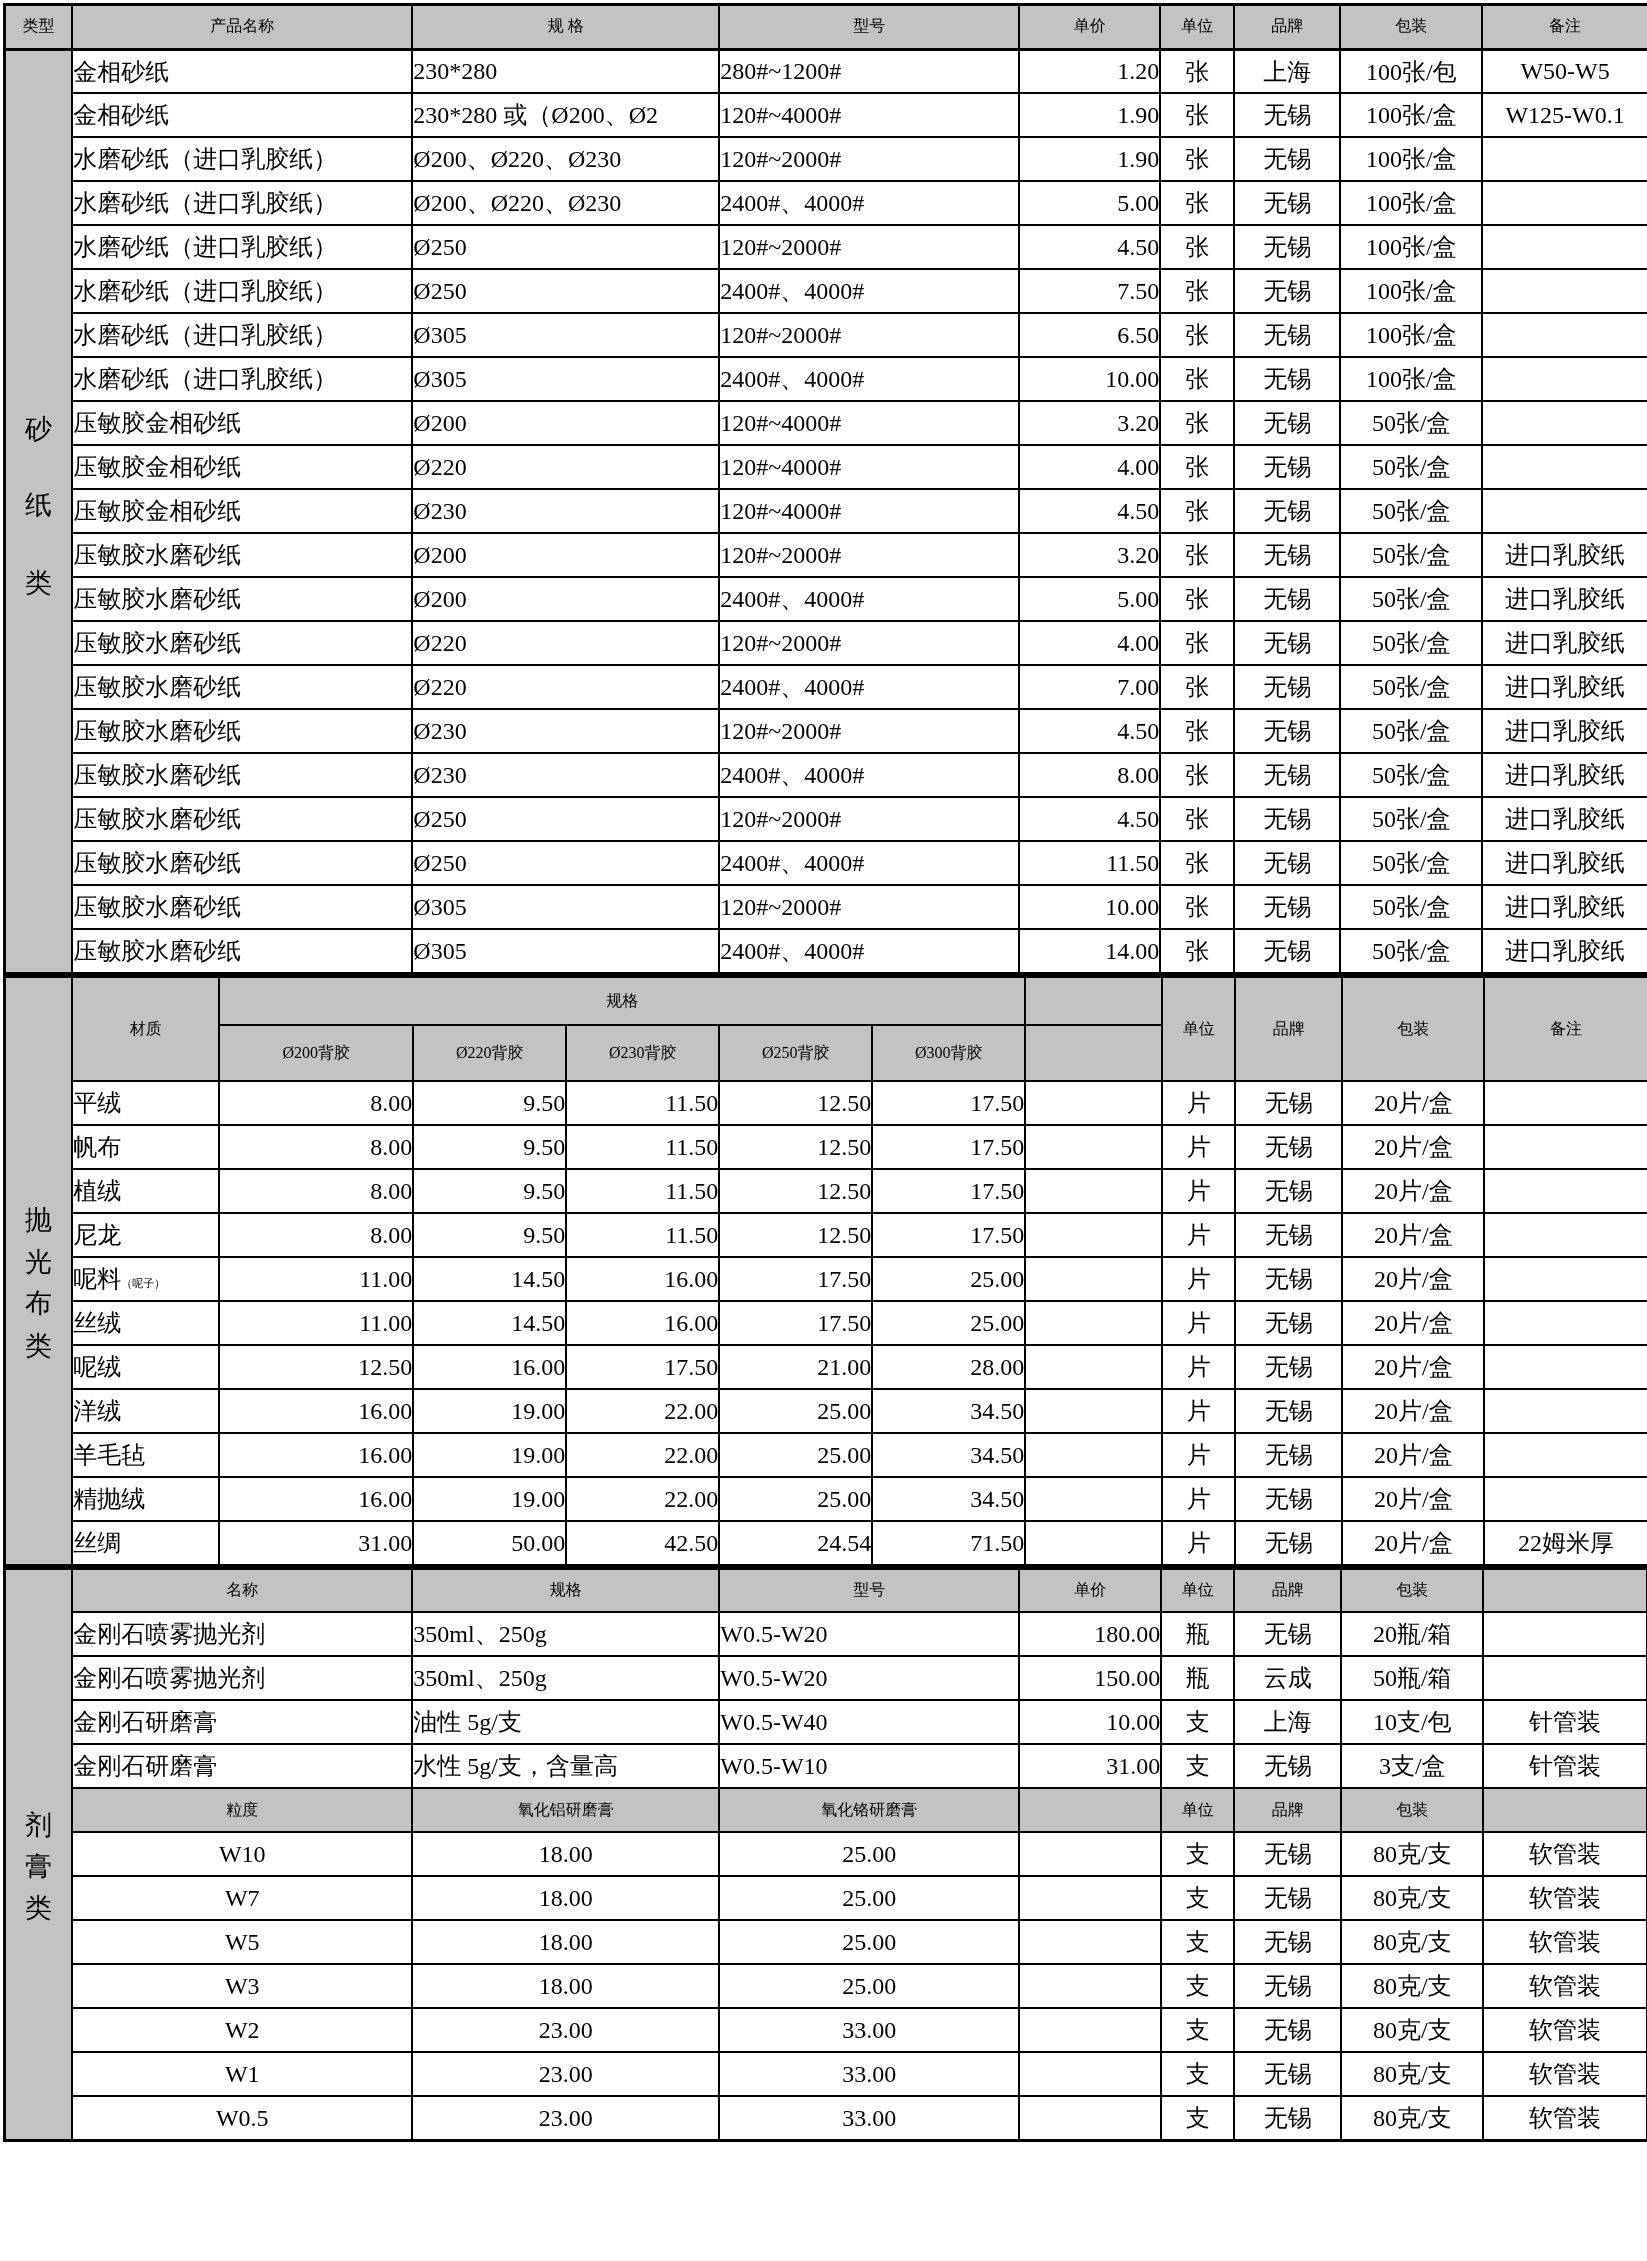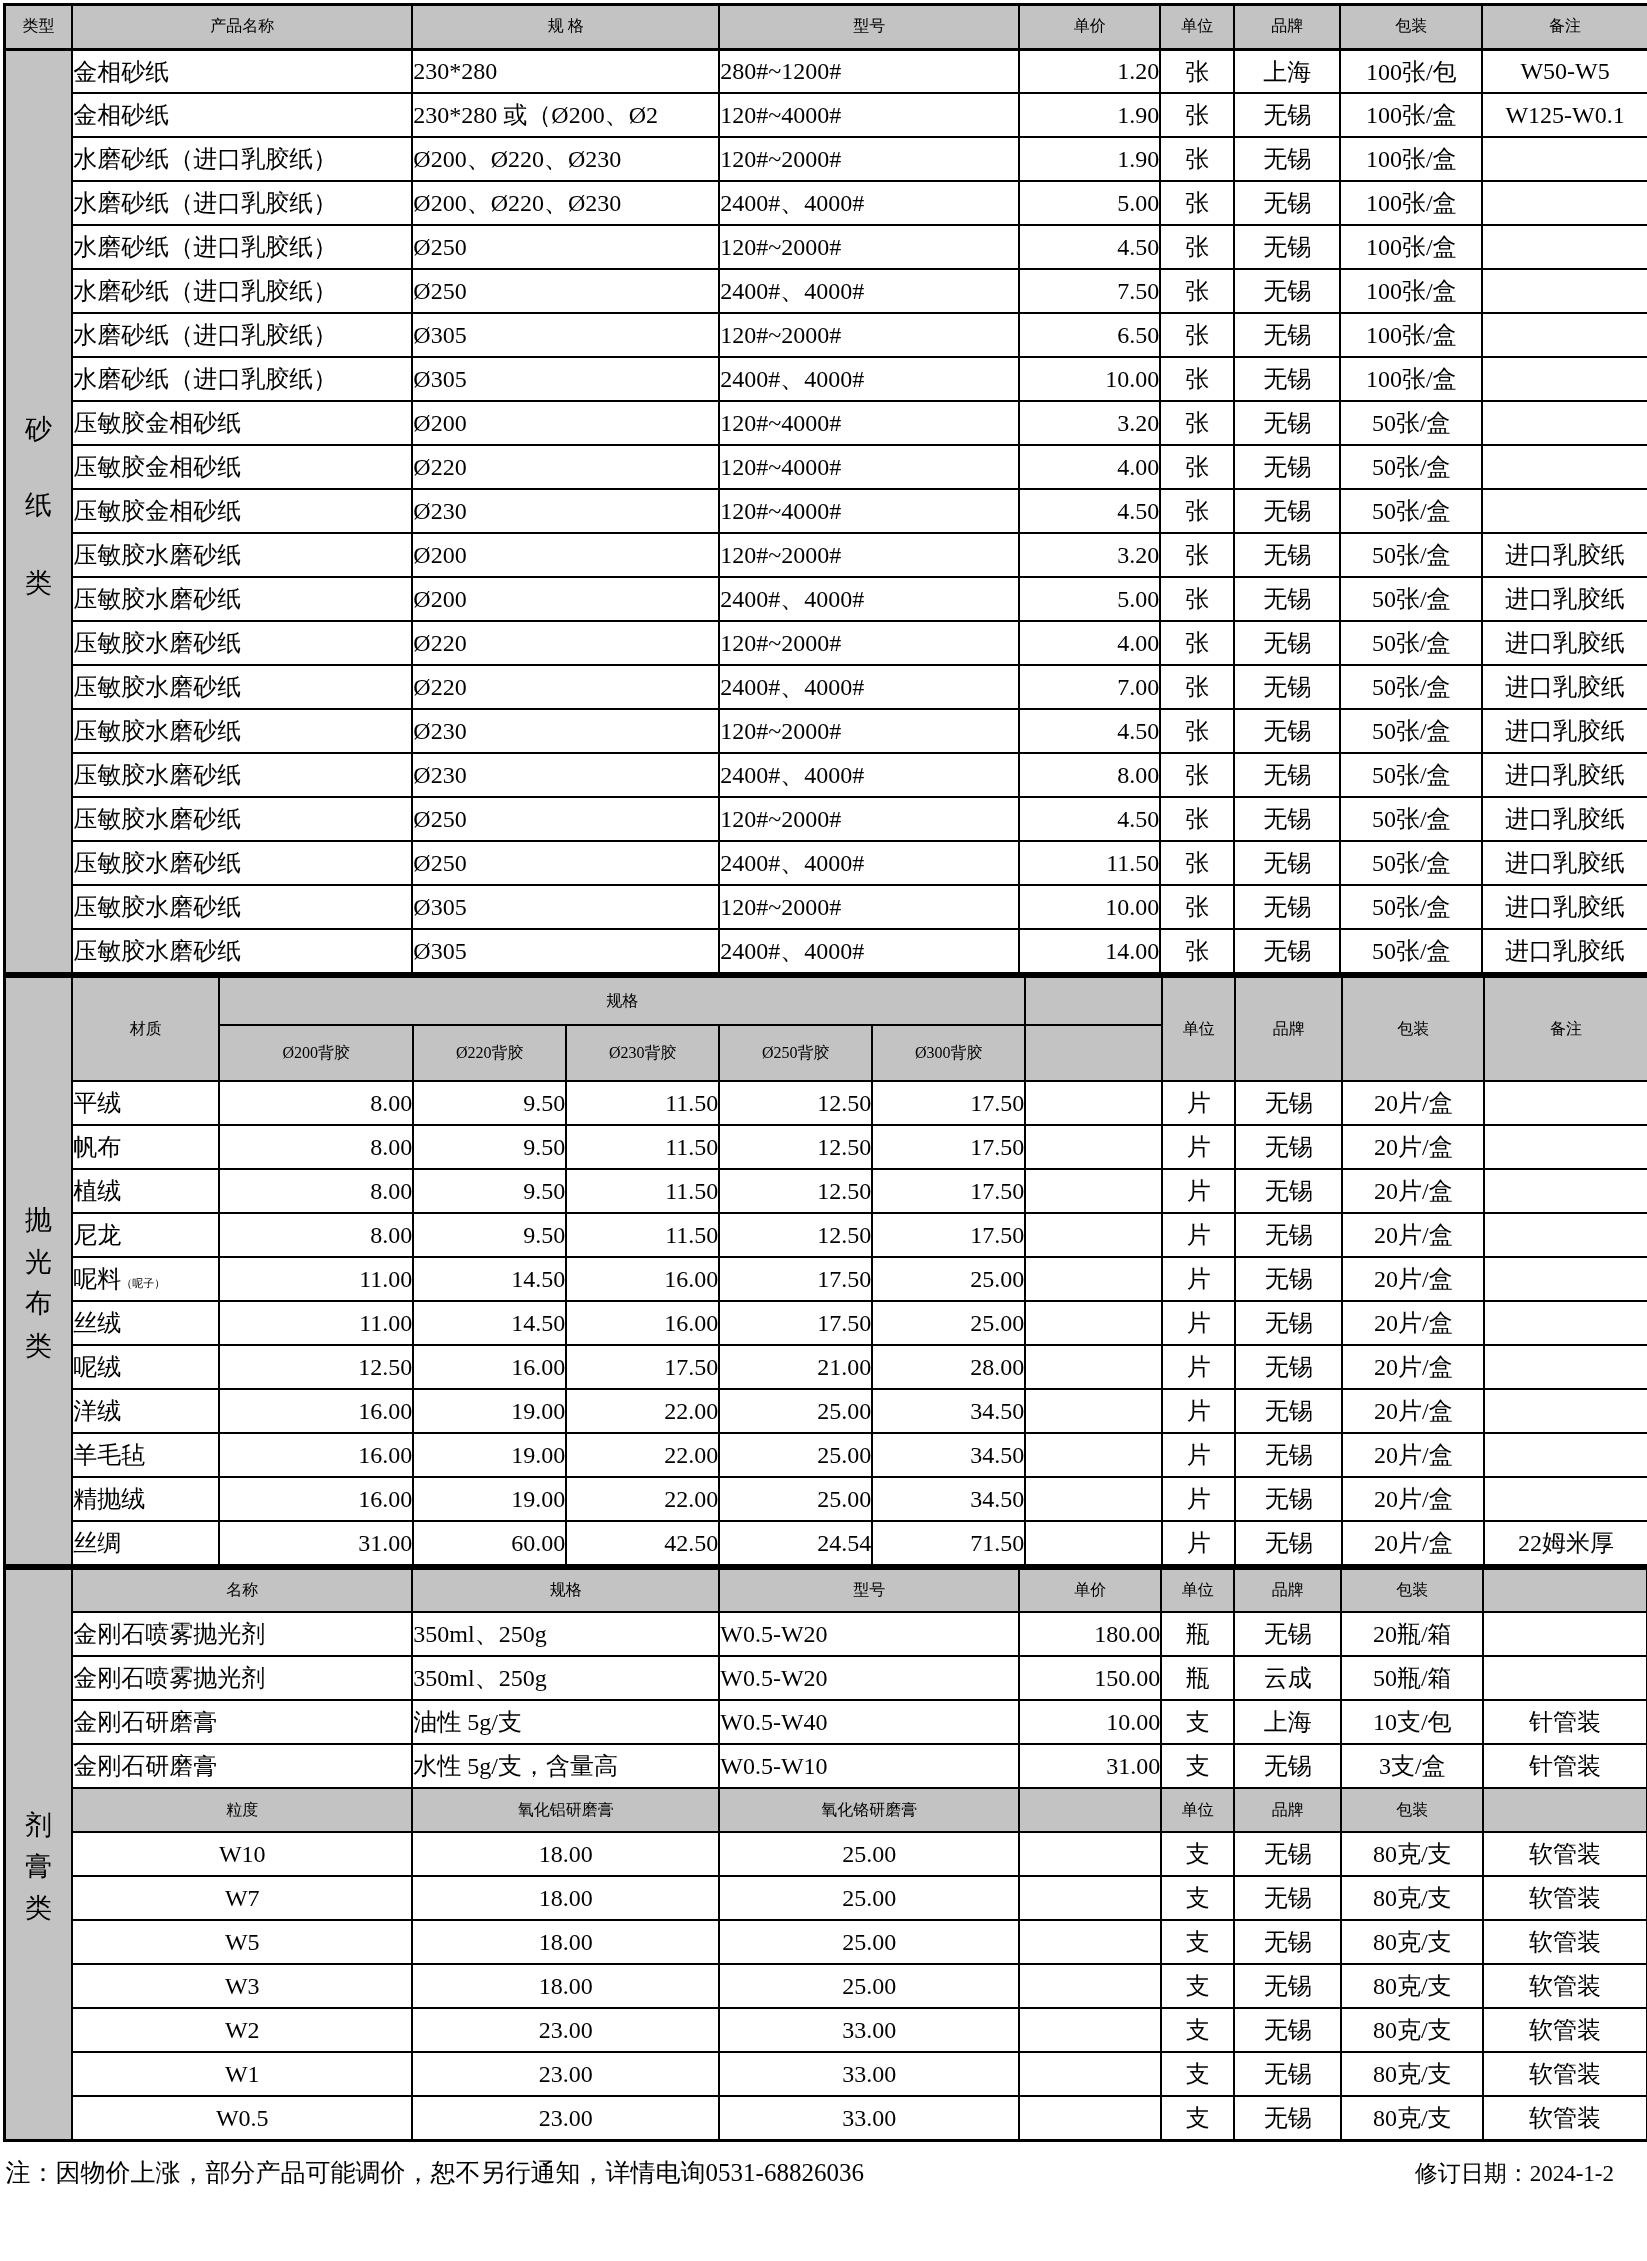--- a/index.html
+++ b/index.html
@@ -473,21 +473,21 @@
           <td class="ar2">34.50</td>
           <td></td>
           <td class="ac">片</td>
           <td class="ac">无锡</td>
           <td class="ac">20片/盒</td>
           <td class="al rem"></td>
         </tr>
         <tr>
           <td class="al">丝绸</td>
           <td class="ar2">31.00</td>
-          <td class="ar2">60.00</td>
+          <td class="ar2">50.00</td>
           <td class="ar2">42.50</td>
           <td class="ar2">24.54</td>
           <td class="ar2">71.50</td>
           <td></td>
           <td class="ac">片</td>
           <td class="ac">无锡</td>
           <td class="ac">20片/盒</td>
           <td class="al rem">22姆米厚</td>
         </tr>
       </tbody>
@@ -633,19 +633,15 @@
           <td class="ac">33.00</td>
           <td></td>
           <td class="ac">支</td>
           <td class="ac">无锡</td>
           <td class="ac">80克/支</td>
           <td class="al rem">软管装</td>
         </tr>
       </tbody>
   </table>
 
-  <div class="footer">
-    <span>注：因物价上涨，部分产品可能调价，恕不另行通知，详情电询0531-68826036</span>
-    <span class="revision">修订日期：2024-1-2</span>
-  </div>
 
 </div>
 
 
 </body></html>

